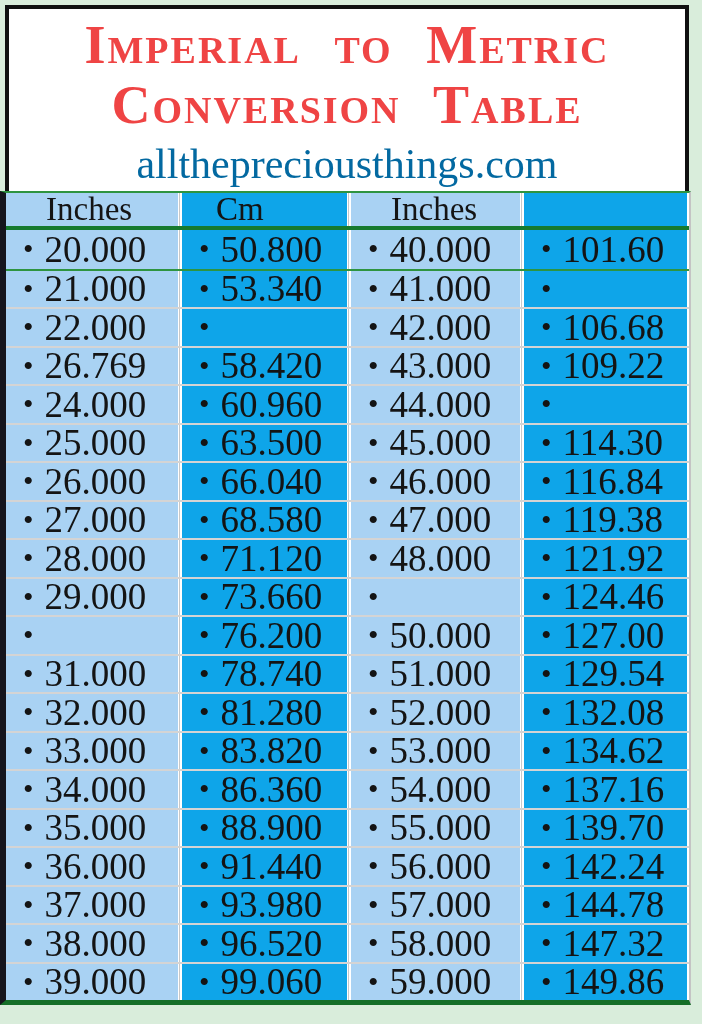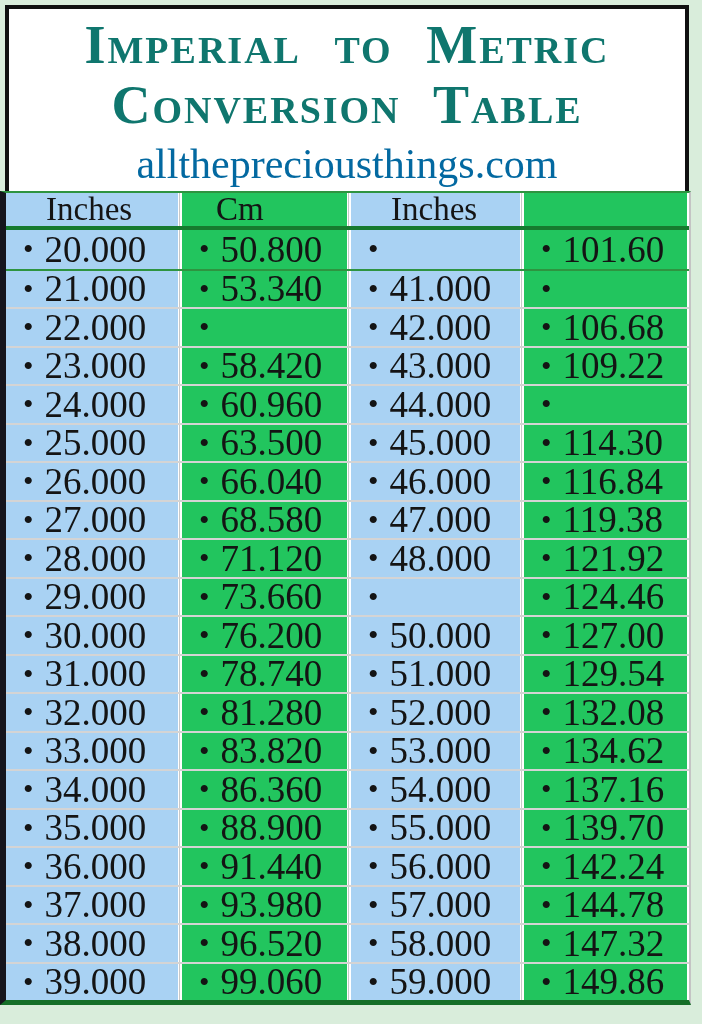--- a/index.html
+++ b/index.html
@@ -16,21 +16,21 @@
     position: absolute; left: 5px; top: 5px;
     width: 676px; height: 177px;
     background: #ffffff;
     border: 4px solid #101010;
     display: flex; flex-direction: column;
     align-items: center; justify-content: flex-start;
     padding-top: 6px;
   }
   .title-line {
     margin: 0;
-    color: #0f766e;
+    color: #ef4444;
     font-variant: small-caps;
     font-weight: 700;
     font-size: 54px;
     line-height: 60px;
     letter-spacing: 2px;
     word-spacing: 18px;
     white-space: nowrap;
   }
   .website-line {
     margin: 4px;
@@ -63,21 +63,21 @@
 
   .cell, .hcell {
     height: 100%;
     display: flex; align-items: center;
     box-sizing: border-box;
     color: #141414;
     white-space: nowrap;
     overflow: hidden;
   }
   .c-in { background: #a9d2f3; }
-  .c-cm { background: #22c55e; }
+  .c-cm { background: #0ea5e9; }
   .hcell { font-size: 33px; padding-left: 40px; }
   .hcell.c-cm { padding-left: 34px; }
   .cell { font-size: 37px; padding-left: 17px; }
   .bullet { font-size: 30px; margin-right: 11px; line-height: 1; }
   .gut {
     height: 100%;
     background: linear-gradient(90deg, #ffffff 0 1px, #c9c9c9 1px 2px, #ffffff 2px 100%);
   }
 </style>
 </head>
@@ -108,20 +108,21 @@
             <span class="val">20.000</span>
           </div>
           <div class="gut"></div>
           <div class="cell c-cm">
             <span class="bullet">•</span>
             <span class="val">50.800</span>
           </div>
           <div class="gut"></div>
           <div class="cell c-in">
             <span class="bullet">•</span>
+            <span class="val">40.000</span>
           </div>
           <div class="gut"></div>
           <div class="cell c-cm">
             <span class="bullet">•</span>
             <span class="val">101.60</span>
           </div>
         </div>
         <div class="row green-sep">
           <div class="cell c-in">
             <span class="bullet">•</span>
@@ -158,21 +159,21 @@
           </div>
           <div class="gut"></div>
           <div class="cell c-cm">
             <span class="bullet">•</span>
             <span class="val">106.68</span>
           </div>
         </div>
         <div class="row">
           <div class="cell c-in">
             <span class="bullet">•</span>
-            <span class="val">23.000</span>
+            <span class="val">26.769</span>
           </div>
           <div class="gut"></div>
           <div class="cell c-cm">
             <span class="bullet">•</span>
             <span class="val">58.420</span>
           </div>
           <div class="gut"></div>
           <div class="cell c-in">
             <span class="bullet">•</span>
             <span class="val">43.000</span>
@@ -303,21 +304,20 @@
           </div>
           <div class="gut"></div>
           <div class="cell c-cm">
             <span class="bullet">•</span>
             <span class="val">124.46</span>
           </div>
         </div>
         <div class="row">
           <div class="cell c-in">
             <span class="bullet">•</span>
-            <span class="val">30.000</span>
           </div>
           <div class="gut"></div>
           <div class="cell c-cm">
             <span class="bullet">•</span>
             <span class="val">76.200</span>
           </div>
           <div class="gut"></div>
           <div class="cell c-in">
             <span class="bullet">•</span>
             <span class="val">50.000</span>

